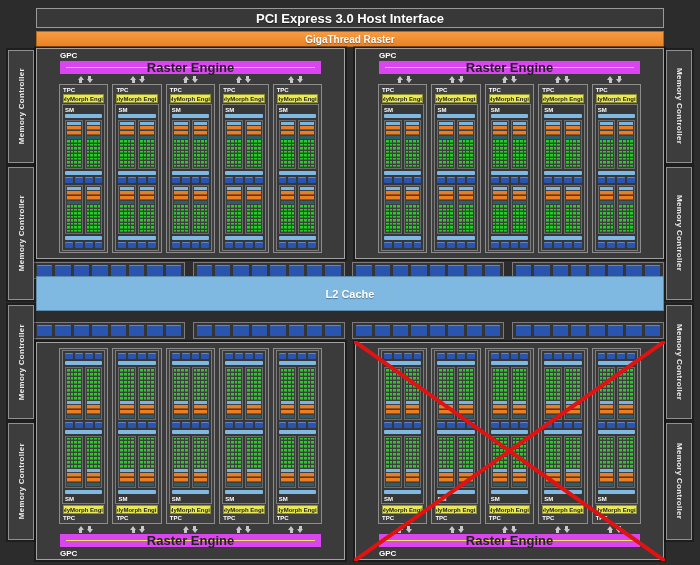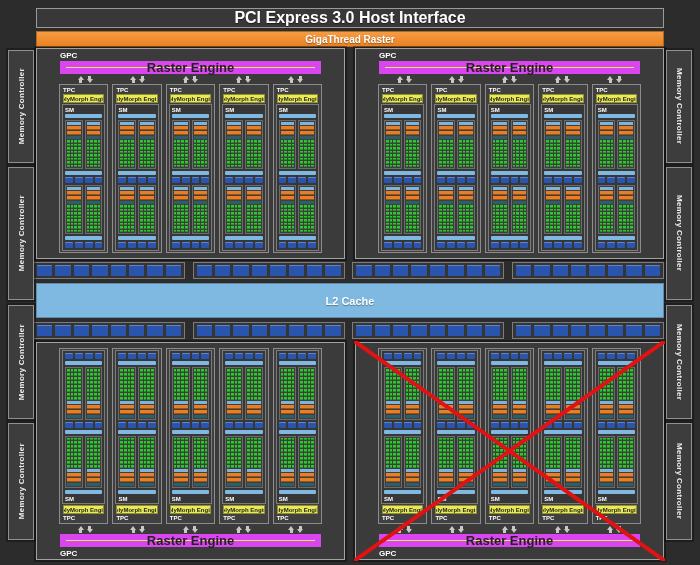--- a/index.html
+++ b/index.html
@@ -8,21 +8,21 @@
     position:relative; width:700px; height:565px; overflow:hidden;
     background:#2c2c2c;
     background-image:repeating-linear-gradient(135deg, rgba(255,255,255,.018) 0 1px, transparent 1px 3px);
     font-family:"Liberation Sans", sans-serif;
     --panel:#3b3b3b; --yellow:#e9e955; --orange:#ef8a2d; --lblue:#7fb9e2;
     --green:#2ec82e; --chip:#2a55ae; --orow:#e87f26; --teal:#2a5f6b; --red:#e11212;
   }
   .abs{position:absolute;}
   
   .pci{left:36px; top:8px; width:628px; height:20px; background:#383838; border:1px solid #9a9a9a;
-       color:#fff; font-size:16px; font-weight:bold; display:flex; align-items:center; justify-content:center;
+       color:#fff; font-size:13px; font-weight:bold; display:flex; align-items:center; justify-content:center;
        text-shadow:0 1px 1px rgba(0,0,0,.5); box-sizing:border-box;}
   .giga{left:36px; top:31px; width:628px; height:16px; background:var(--orange);
         background-image:linear-gradient(#f79b42,#ea8224); border:1px solid #b06a1e;
         color:#fff; font-size:10px; font-weight:bold; display:flex; align-items:center; justify-content:center;
         text-shadow:0 1px 1px rgba(0,0,0,.4); box-sizing:border-box;}
   
   .mc{width:26px; background:#3d3d3d; border:1px solid #909090; box-sizing:border-box;
       display:flex; align-items:center; justify-content:center; box-shadow:0 0 0 2px rgba(0,0,0,.3);}
   .mc span{font-size:8px; font-weight:bold; color:#ececec; white-space:nowrap; writing-mode:vertical-rl; letter-spacing:.3px;}
   .mc.left span{transform:rotate(180deg);}
@@ -57,21 +57,21 @@
   .block{flex:1; display:flex; flex-direction:column; background:#3e3e3e; border:1px solid #6b6b6b; padding:1px; gap:1px; box-sizing:border-box; min-height:0;}
   .row-sched{height:3px; flex:none; background:#7db4dc;}
   .row-orange{height:4px; flex:none; background:var(--orow); box-shadow:inset 0 -1px 0 rgba(0,0,0,.35);}
   .row-reg{height:3px; flex:none; background:var(--teal);}
   .core-grid{flex:1; display:grid; grid-template-columns:repeat(4,1fr); grid-auto-rows:1fr; gap:1px; min-height:0;}
   .core{background:var(--green); box-shadow:inset 0 -1px 0 rgba(0,0,0,.25);}
   
   .strip-row{display:flex; justify-content:space-between;}
   .sgroup{width:152px; background:#353535; border:1px solid #7c7c7c; display:flex; gap:3px; padding:2px 3px; box-sizing:border-box;}
   
-  .l2{left:36px; top:283px; width:628px; height:35px; background:var(--lblue); border:1px solid #5f8cab;
+  .l2{left:36px; top:276px; width:628px; height:35px; background:var(--lblue); border:1px solid #5f8cab;
       color:#fff; font-size:11px; font-weight:bold; display:flex; align-items:center; justify-content:center;
       text-shadow:0 1px 1px rgba(0,0,0,.35); box-sizing:border-box;}
   
   .xover{position:absolute; left:-2px; top:-2px; width:calc(100% + 4px); height:calc(100% + 4px); z-index:5; pointer-events:none;}
 </style>
 </head>
 <body>
 
 <div id="stage" style="--panel: #3b3b3b; --yellow: #e9e955; --orange: #ef8a2d; --lblue: #7fb9e2; --green: #2ec82e; --chip: #2a55ae; --orow: #e87f26; --teal: #2a5f6b; --red: #e11212; background: rgb(44, 44, 44);">
   <div class="abs pci">PCI Express 3.0 Host Interface</div>

